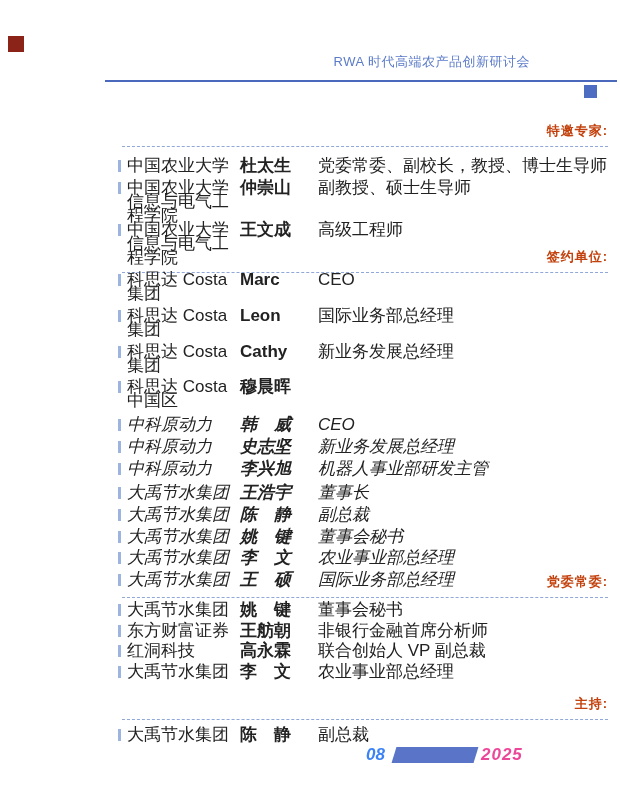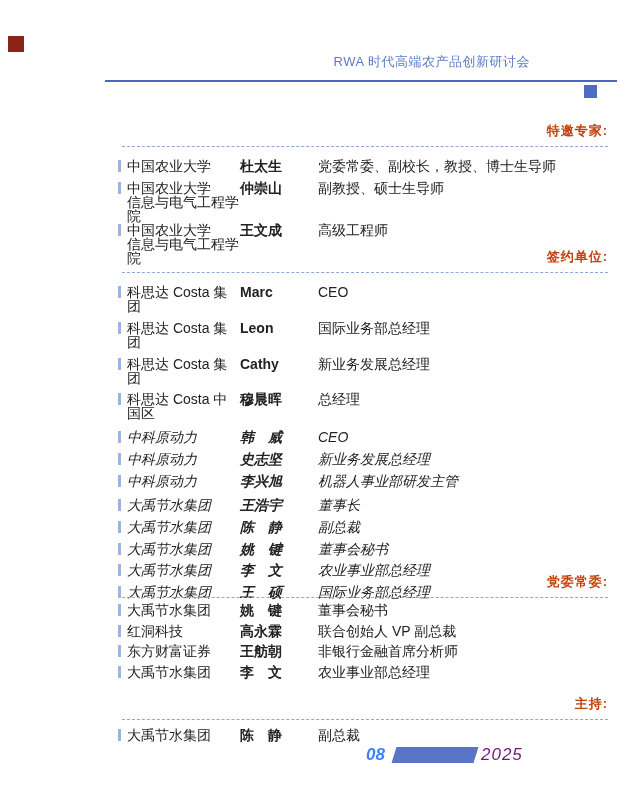--- a/index.html
+++ b/index.html
@@ -26,50 +26,50 @@
   .sec-2 { top:575px; }
   .sec-3 { top:697px; }
 
   .sec-heading {
     margin:0 0 0 4px; padding:0 0 8px 10px;
     font-size:13px; font-weight:bold; color:#c2410c; line-height:14px;
     letter-spacing:1px; border-bottom:1px dashed #8fa7d9;text-align:right;
   }
 
   .sec-0 .groups { margin-top:12px; }
-  .sec-1 .groups { margin-top:12px; }
+  .sec-1 .groups { }
   .sec-2 .groups { margin-top:5px; }
   .sec-3 .groups { margin-top:8px; }
   .group + .group { margin-top:10px;font-style:italic; }
 
   .row {
     position:relative; display:flex; align-items:flex-start;
     padding-left:9px; margin-bottom:7.8px;
-    font-size:14px; line-height:14px; color:#222222; white-space:nowrap;
+    font-size:17px; line-height:14px; color:#222222; white-space:nowrap;
   }
   .row.two-line { margin-bottom:0; }
   .sec-2 .row { margin-bottom:6.5px; }
   .bar { position:absolute; left:0; top:1px; width:2.5px; height:12px; background:#9db4e0; }
   .org   { flex:0 0 113px; width:113px; white-space:normal; }
   .org2  { display:block; }
   .name  { flex:0 0 78px; width:78px; font-weight:bold; }
   .title { flex:1; }
 
   
   .pg {
     position:absolute; left:366px; top:745px;
     font-size:17px; font-style:italic; font-weight:bold; color:#3b82f6;
   }
   .pg-bar {
     position:absolute; left:394px; top:747px; width:82px; height:16px;
     background:#5a74c8; transform:skewX(-17deg);
   }
   .yr {
     position:absolute; left:481px; top:745px;
-    font-size:17px; font-style:italic; font-weight:normal; color:#701a75; letter-spacing:1px;
+    font-size:17px; font-style:italic; font-weight:bold; color:#ec4899; letter-spacing:1px;
   }
 </style>
 </head>
 <body>
 
 <div class="page">
   <div class="deco-red"></div>
 
   <div class="header-title">RWA 时代高端农产品创新研讨会</div>
   <div class="header-rule"></div>
@@ -141,21 +141,20 @@
     <span class="name">Cathy</span>
     <span class="title">新业务发展总经理</span>
   </div>
             <div class="row">
     <span class="bar"></span>
     <span class="org">
       <span class="org1">科思达 Costa 中国区</span>
       
     </span>
     <span class="name">穆晨晖</span>
-    <span class="title">总经理</span>
   </div>
           </div>
           <div class="group">
             <div class="row">
     <span class="bar"></span>
     <span class="org">
       <span class="org1">中科原动力</span>
       
     </span>
     <span class="name">韩　威</span>
@@ -238,34 +237,34 @@
     <span class="org">
       <span class="org1">大禹节水集团</span>
       
     </span>
     <span class="name">姚　键</span>
     <span class="title">董事会秘书</span>
   </div>
             <div class="row">
     <span class="bar"></span>
     <span class="org">
+      <span class="org1">东方财富证券</span>
+      
+    </span>
+    <span class="name">王舫朝</span>
+    <span class="title">非银行金融首席分析师</span>
+  </div>
+            <div class="row">
+    <span class="bar"></span>
+    <span class="org">
       <span class="org1">红洞科技</span>
       
     </span>
     <span class="name">高永霖</span>
     <span class="title">联合创始人 VP 副总裁</span>
-  </div>
-            <div class="row">
-    <span class="bar"></span>
-    <span class="org">
-      <span class="org1">东方财富证券</span>
-      
-    </span>
-    <span class="name">王舫朝</span>
-    <span class="title">非银行金融首席分析师</span>
   </div>
             <div class="row">
     <span class="bar"></span>
     <span class="org">
       <span class="org1">大禹节水集团</span>
       
     </span>
     <span class="name">李　文</span>
     <span class="title">农业事业部总经理</span>
   </div>

